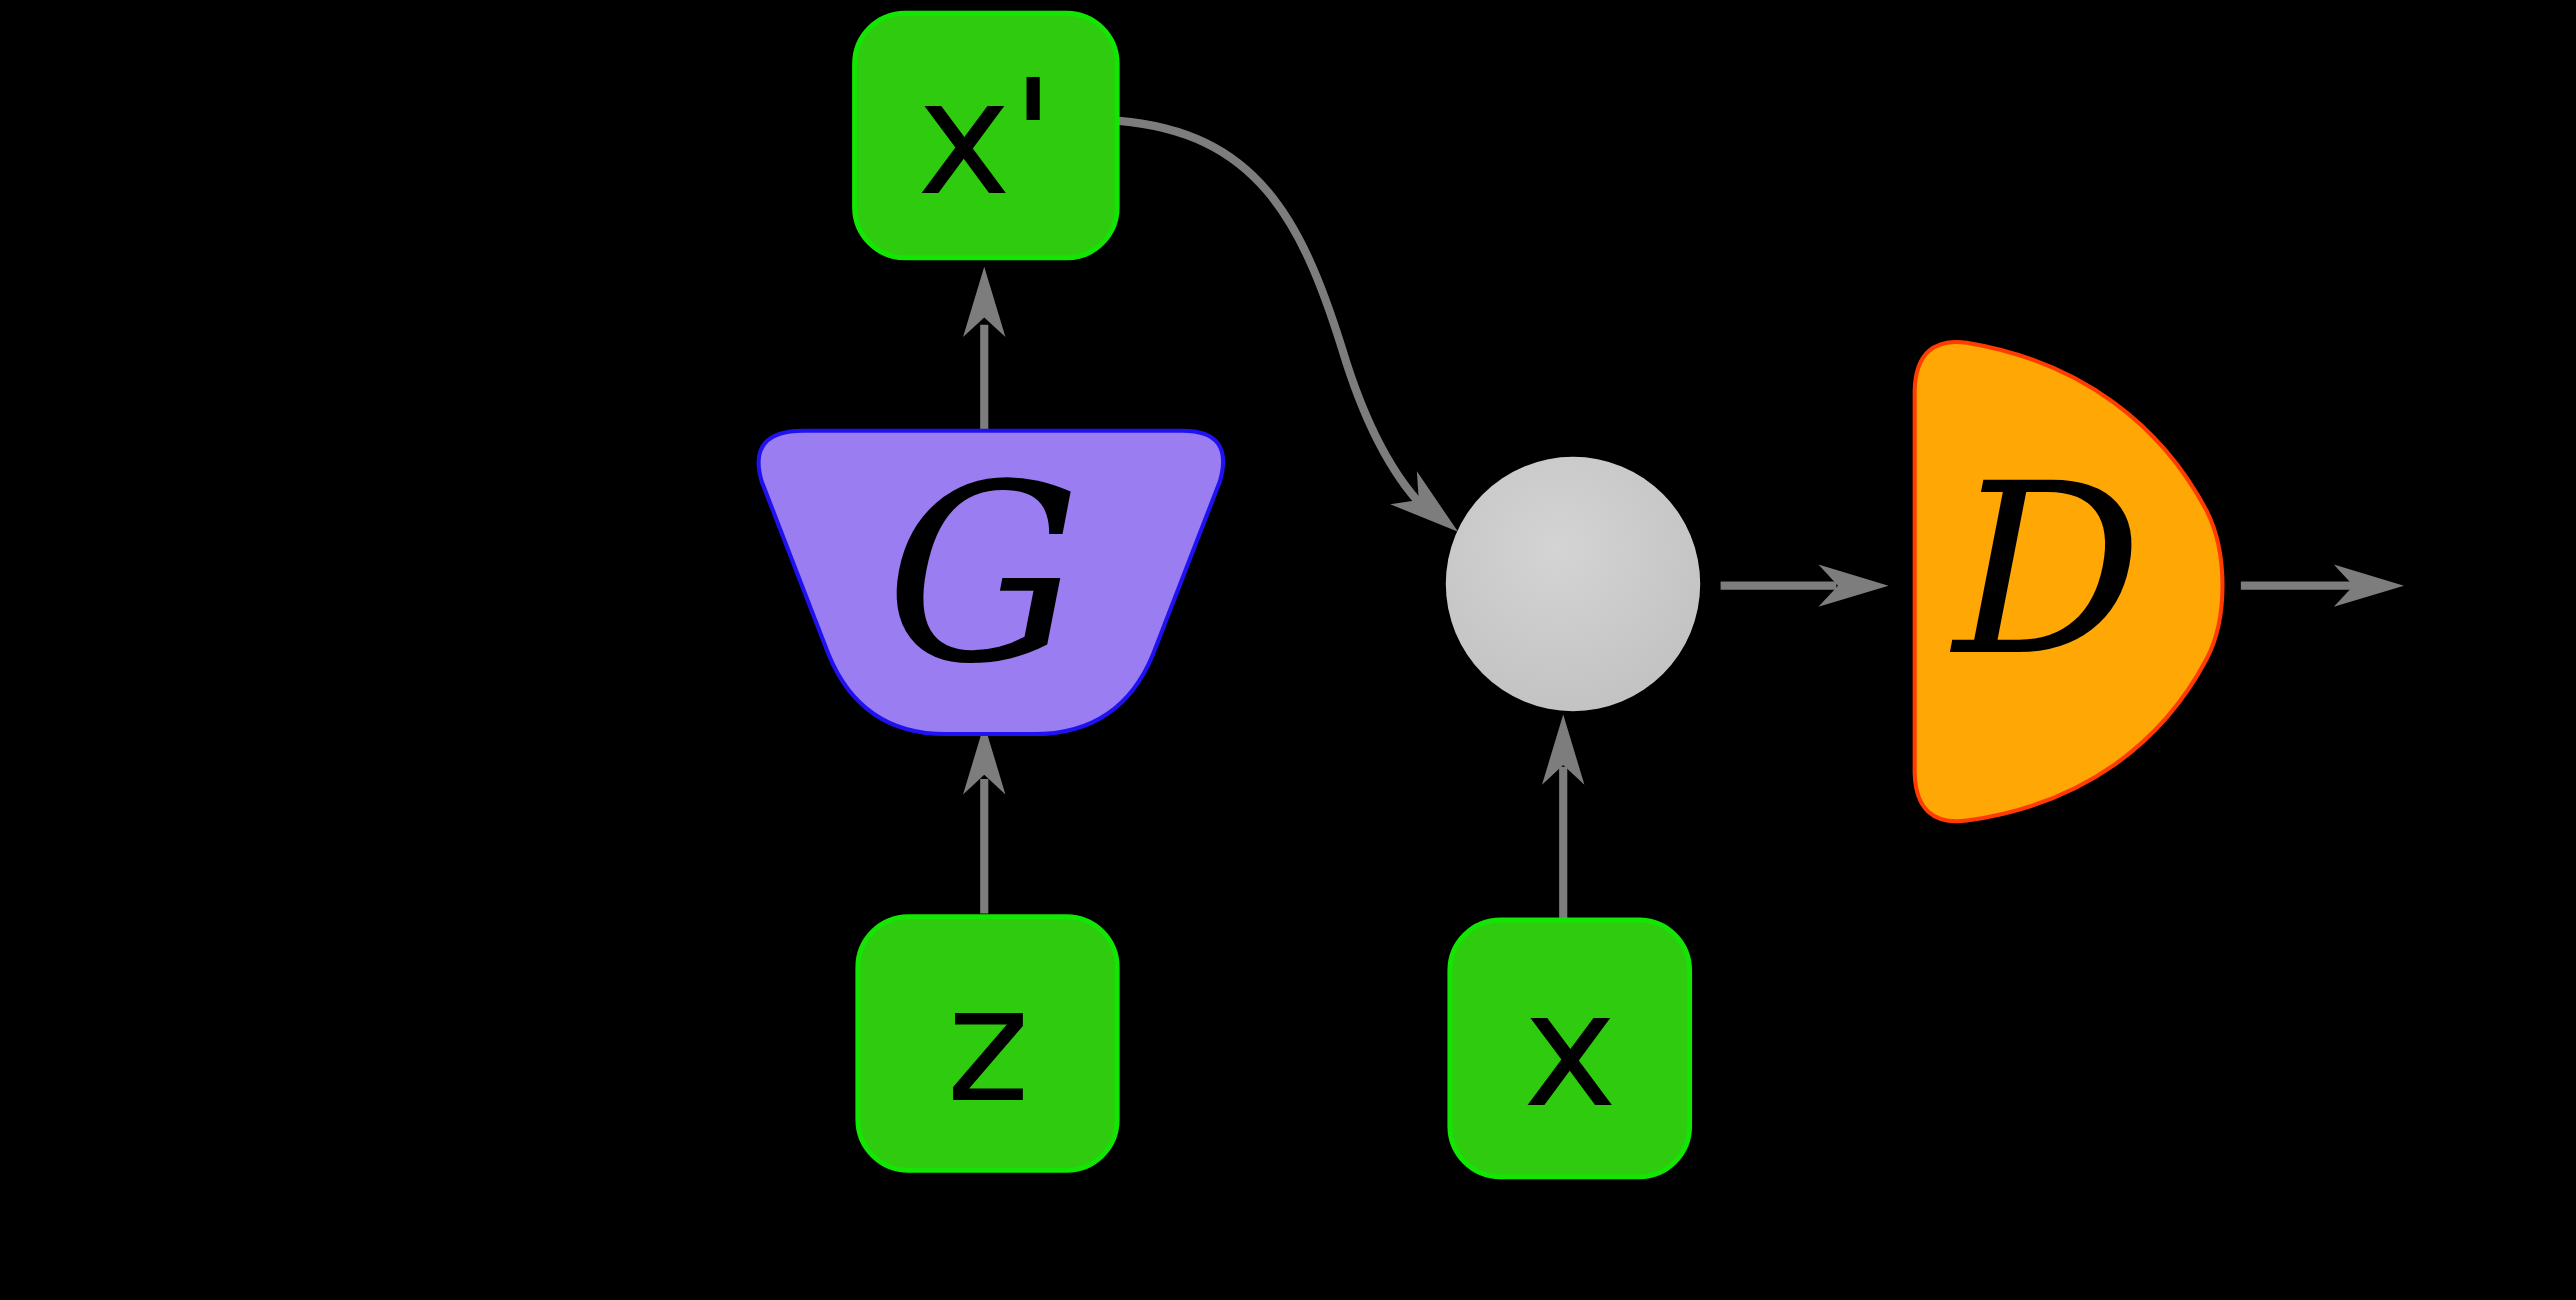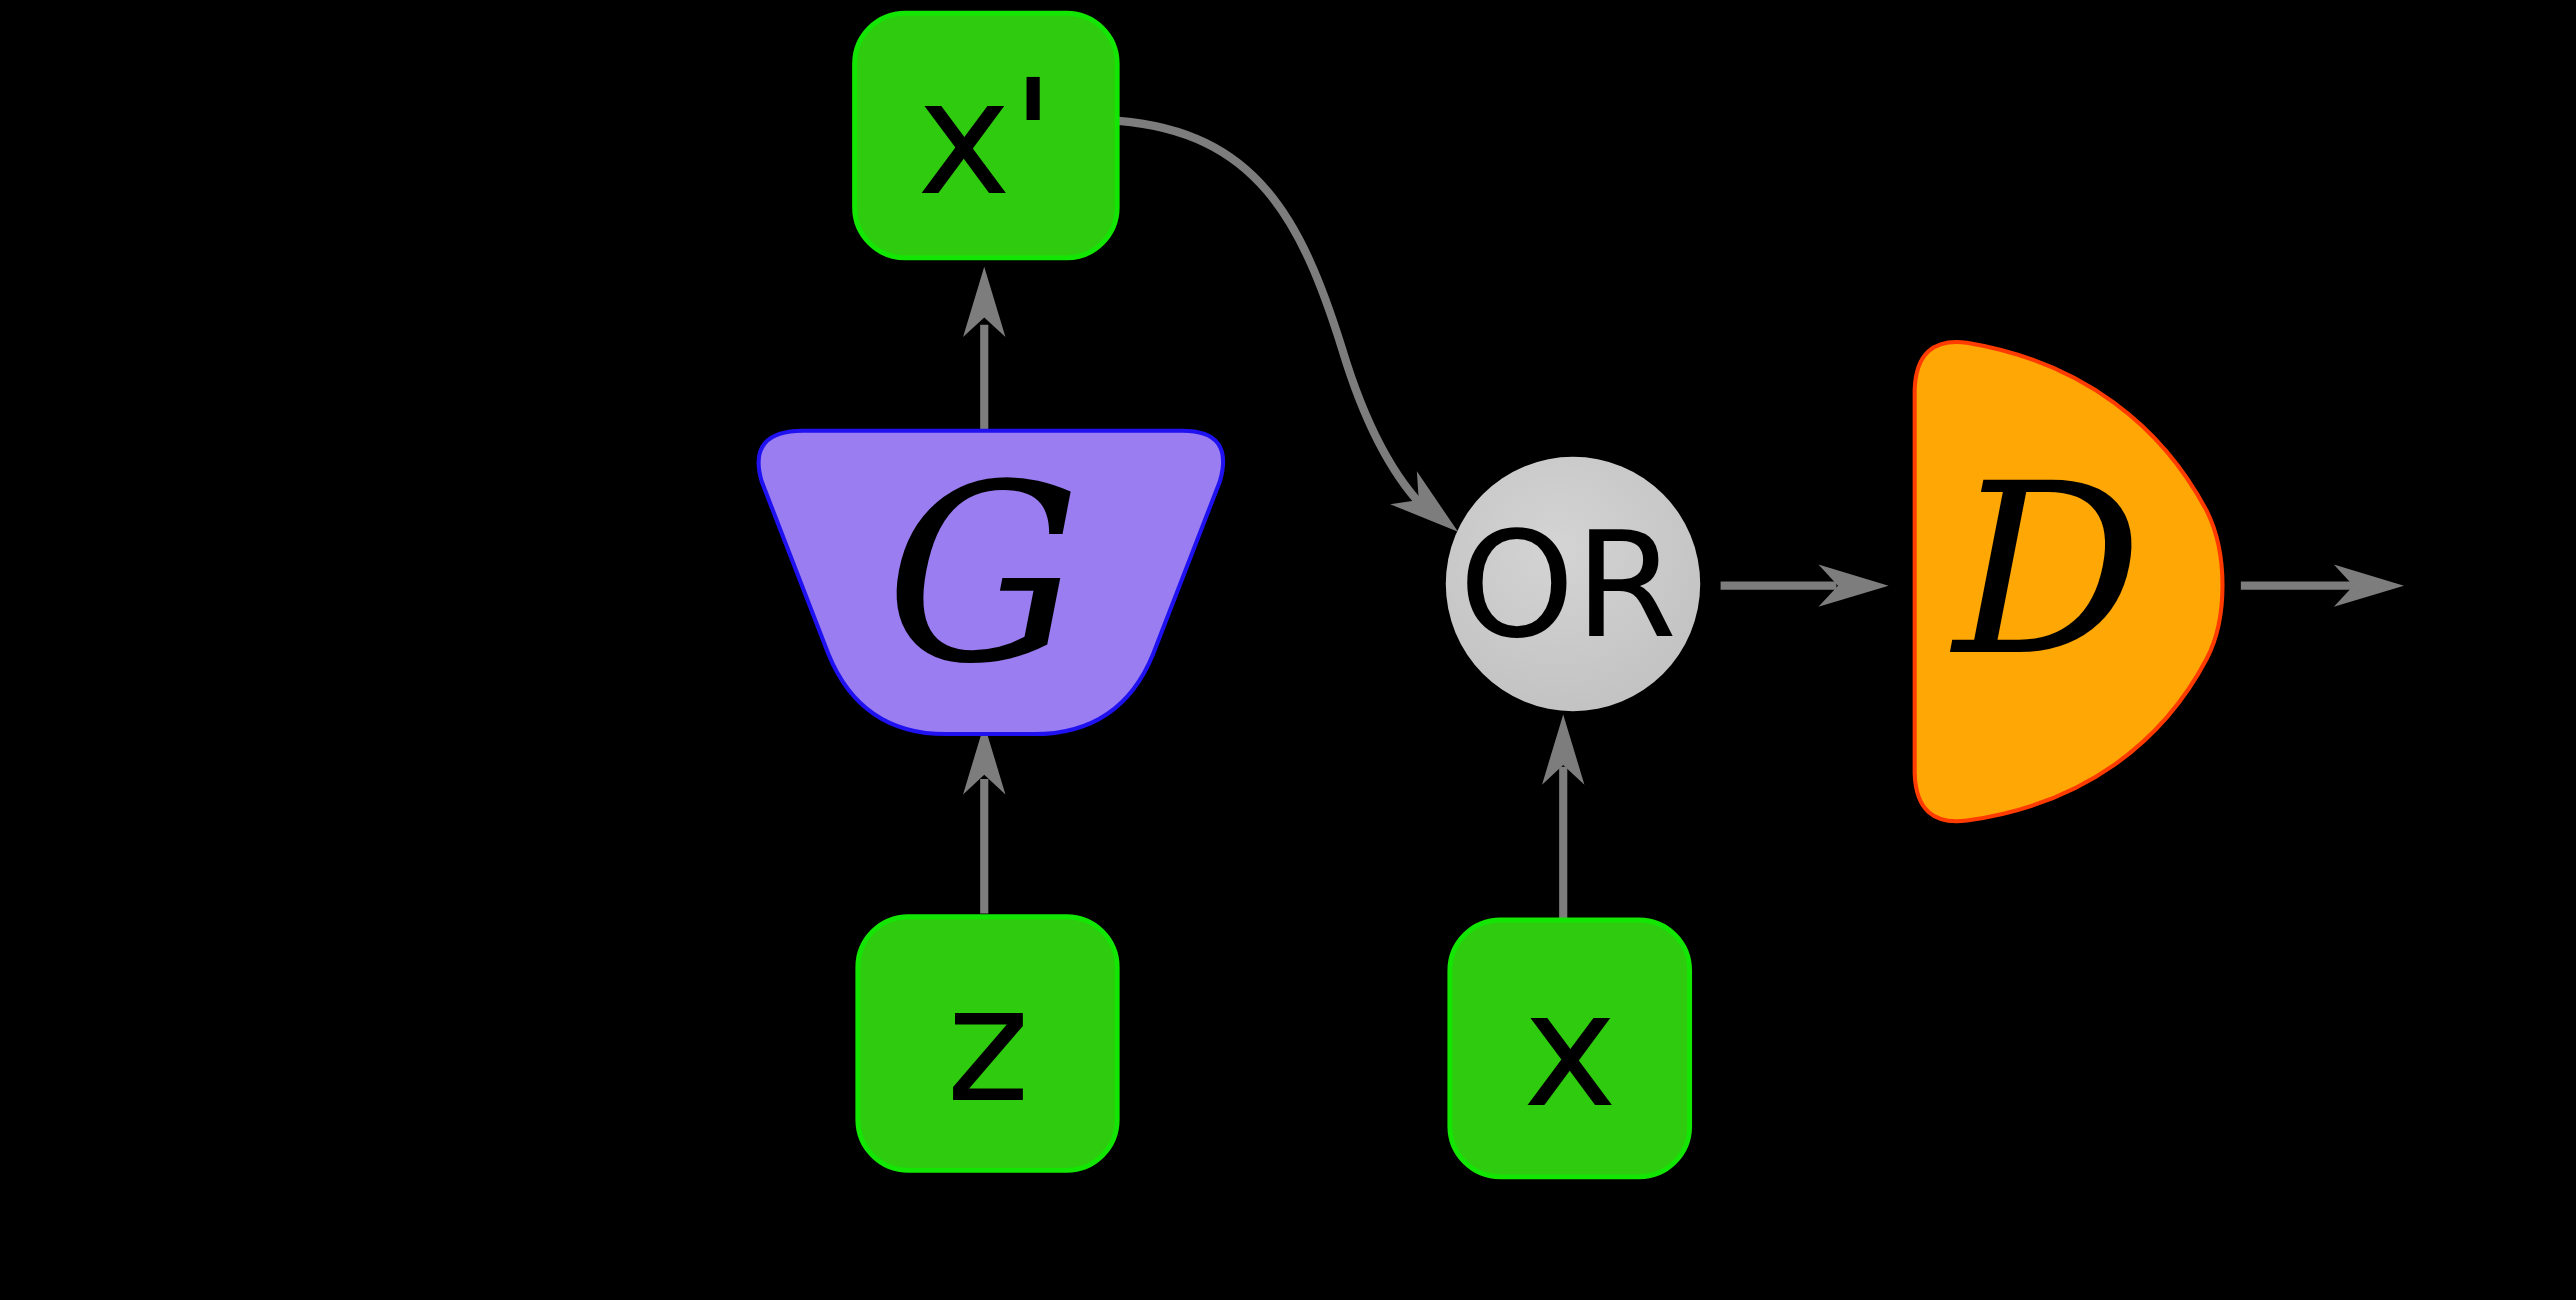--- a/index.html
+++ b/index.html
@@ -94,19 +94,18 @@
              L 2348 478
              Q 2350 412 2412 420 Z" stroke-width="5" fill="#ffa705" stroke="#ff3b00"></path>
   </svg>
 
   <div class="lbl lbl-box" id="lbl-xprime">x'</div>
 
   <div class="lbl lbl-script" id="lbl-generator">G</div>
 
   <div class="lbl lbl-box" id="lbl-z">z</div>
 
-  <div class="lbl lbl-or" id="lbl-or">OR</div>
 
   <div class="lbl lbl-box" id="lbl-x">x</div>
 
   <div class="lbl lbl-script" id="lbl-discriminator">D</div>
 </div>
 
 
 </body></html>

